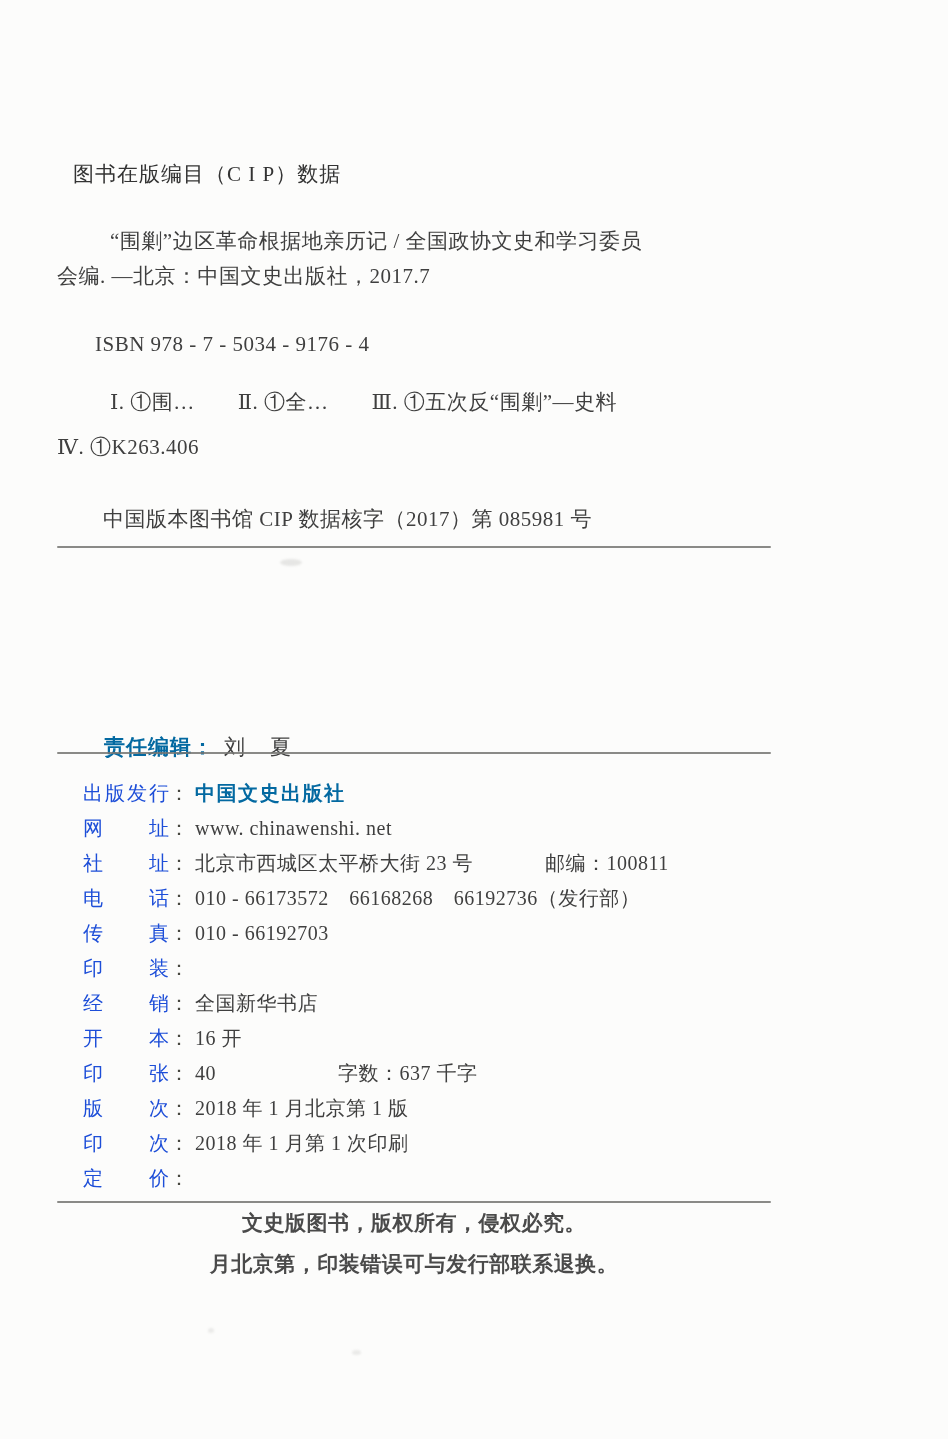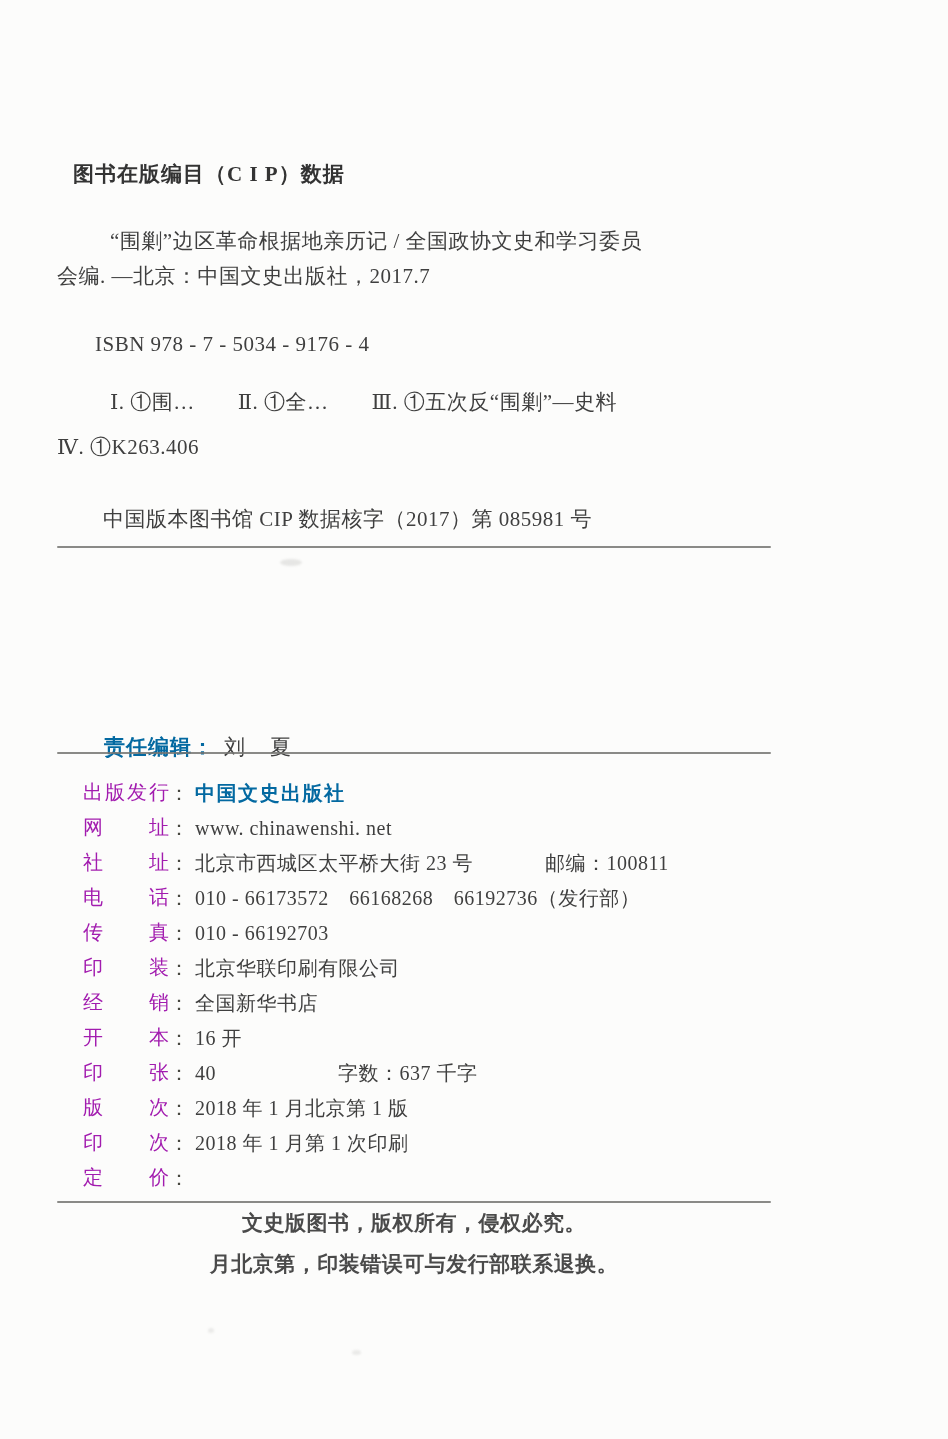--- a/index.html
+++ b/index.html
@@ -13,21 +13,21 @@
     height: 1439px;
     margin: 0 auto;
     background: #fcfcfb;
     overflow: hidden;
     font-family: "Liberation Serif", "DejaVu Serif", serif;
     color: #3f3f3f;
   }
   .abs { position: absolute; }
   .cip-header {
     font-size: 21px;
-    font-weight: bold;
+    font-weight: normal;
     color: #333;
     letter-spacing: 1px;
     white-space: pre;
   }
   .cip-line {
     font-size: 21px;
     line-height: 28px;
     letter-spacing: 0.5px;
     white-space: pre;
   }
@@ -50,22 +50,22 @@
     font-size: 20px;
     line-height: 35px;
   }
   .colophon-row .lbl {
     position: absolute;
     left: 83px;
     width: 86px;
     display: inline-block;
     text-align: justify;
     text-align-last: justify;
-    font-family: Liberation Mono, monospace;
-    color: #a21caf;
+    font-family: Liberation Serif, serif;
+    color: #1d4ed8;
   }
   .colophon-row .colon {
     position: absolute;
     left: 169px;
     color: #47473f;
   }
   .colophon-row .val {
     position: absolute;
     left: 195px;
     white-space: pre;
@@ -155,21 +155,20 @@
 
     <div class="colophon-row">
       <span class="lbl">传真</span>
       <span class="colon">：</span>
       <span class="val">010 - 66192703</span>
     </div>
 
     <div class="colophon-row">
       <span class="lbl">印装</span>
       <span class="colon">：</span>
-      <span class="val">北京华联印刷有限公司</span>
     </div>
 
     <div class="colophon-row">
       <span class="lbl">经销</span>
       <span class="colon">：</span>
       <span class="val">全国新华书店</span>
     </div>
 
     <div class="colophon-row">
       <span class="lbl">开本</span>

